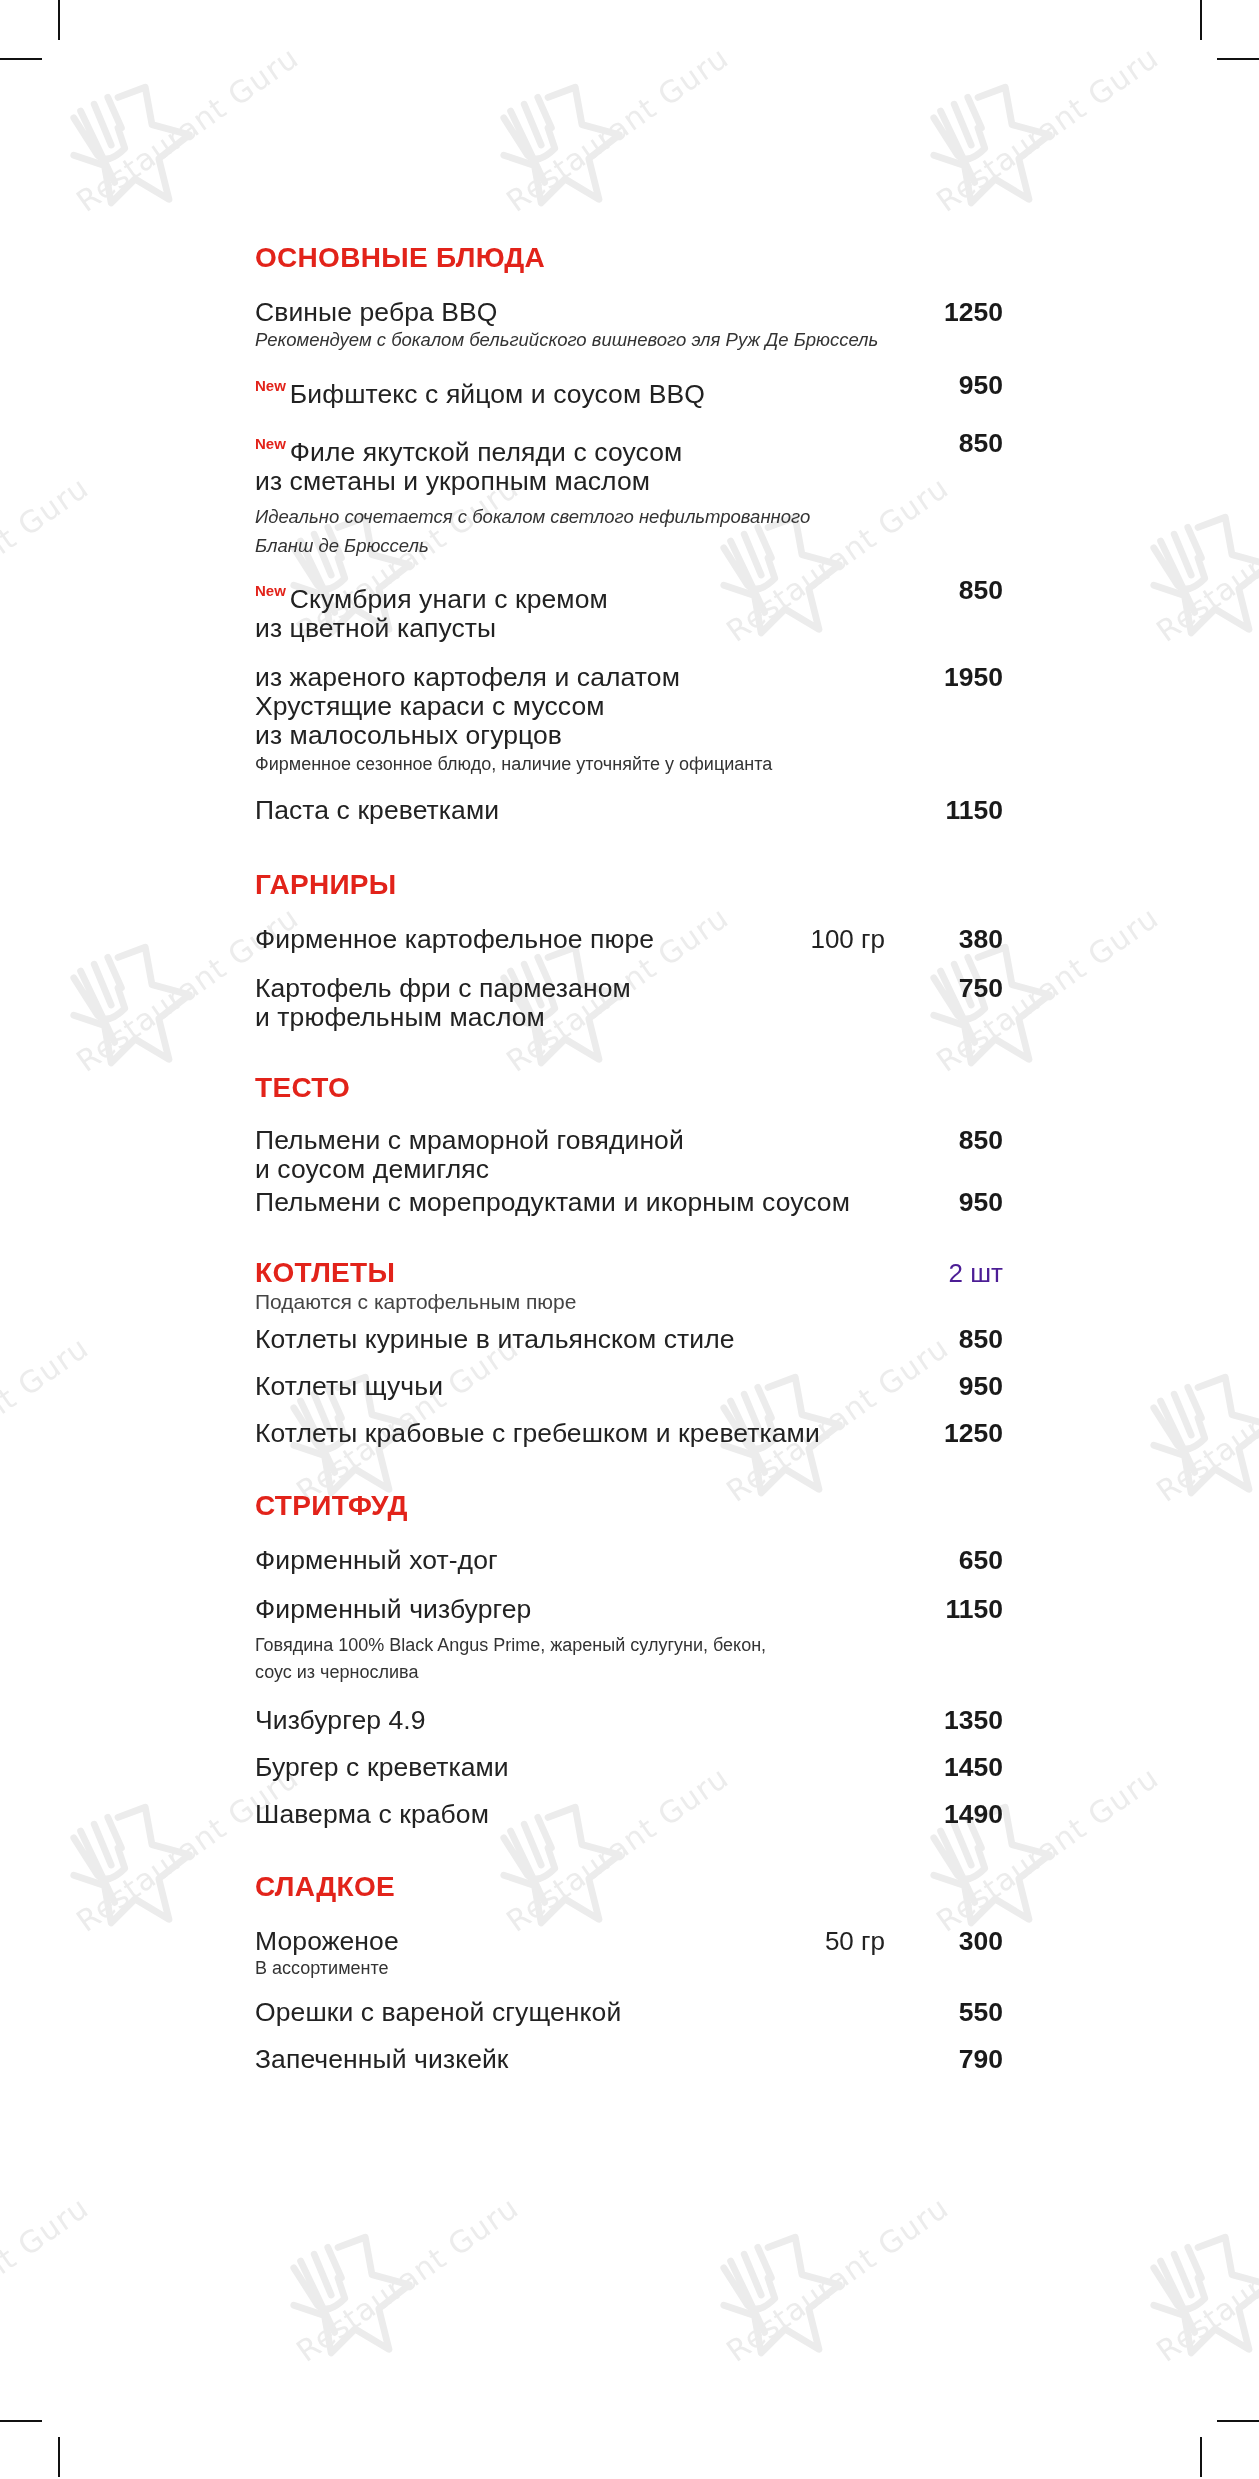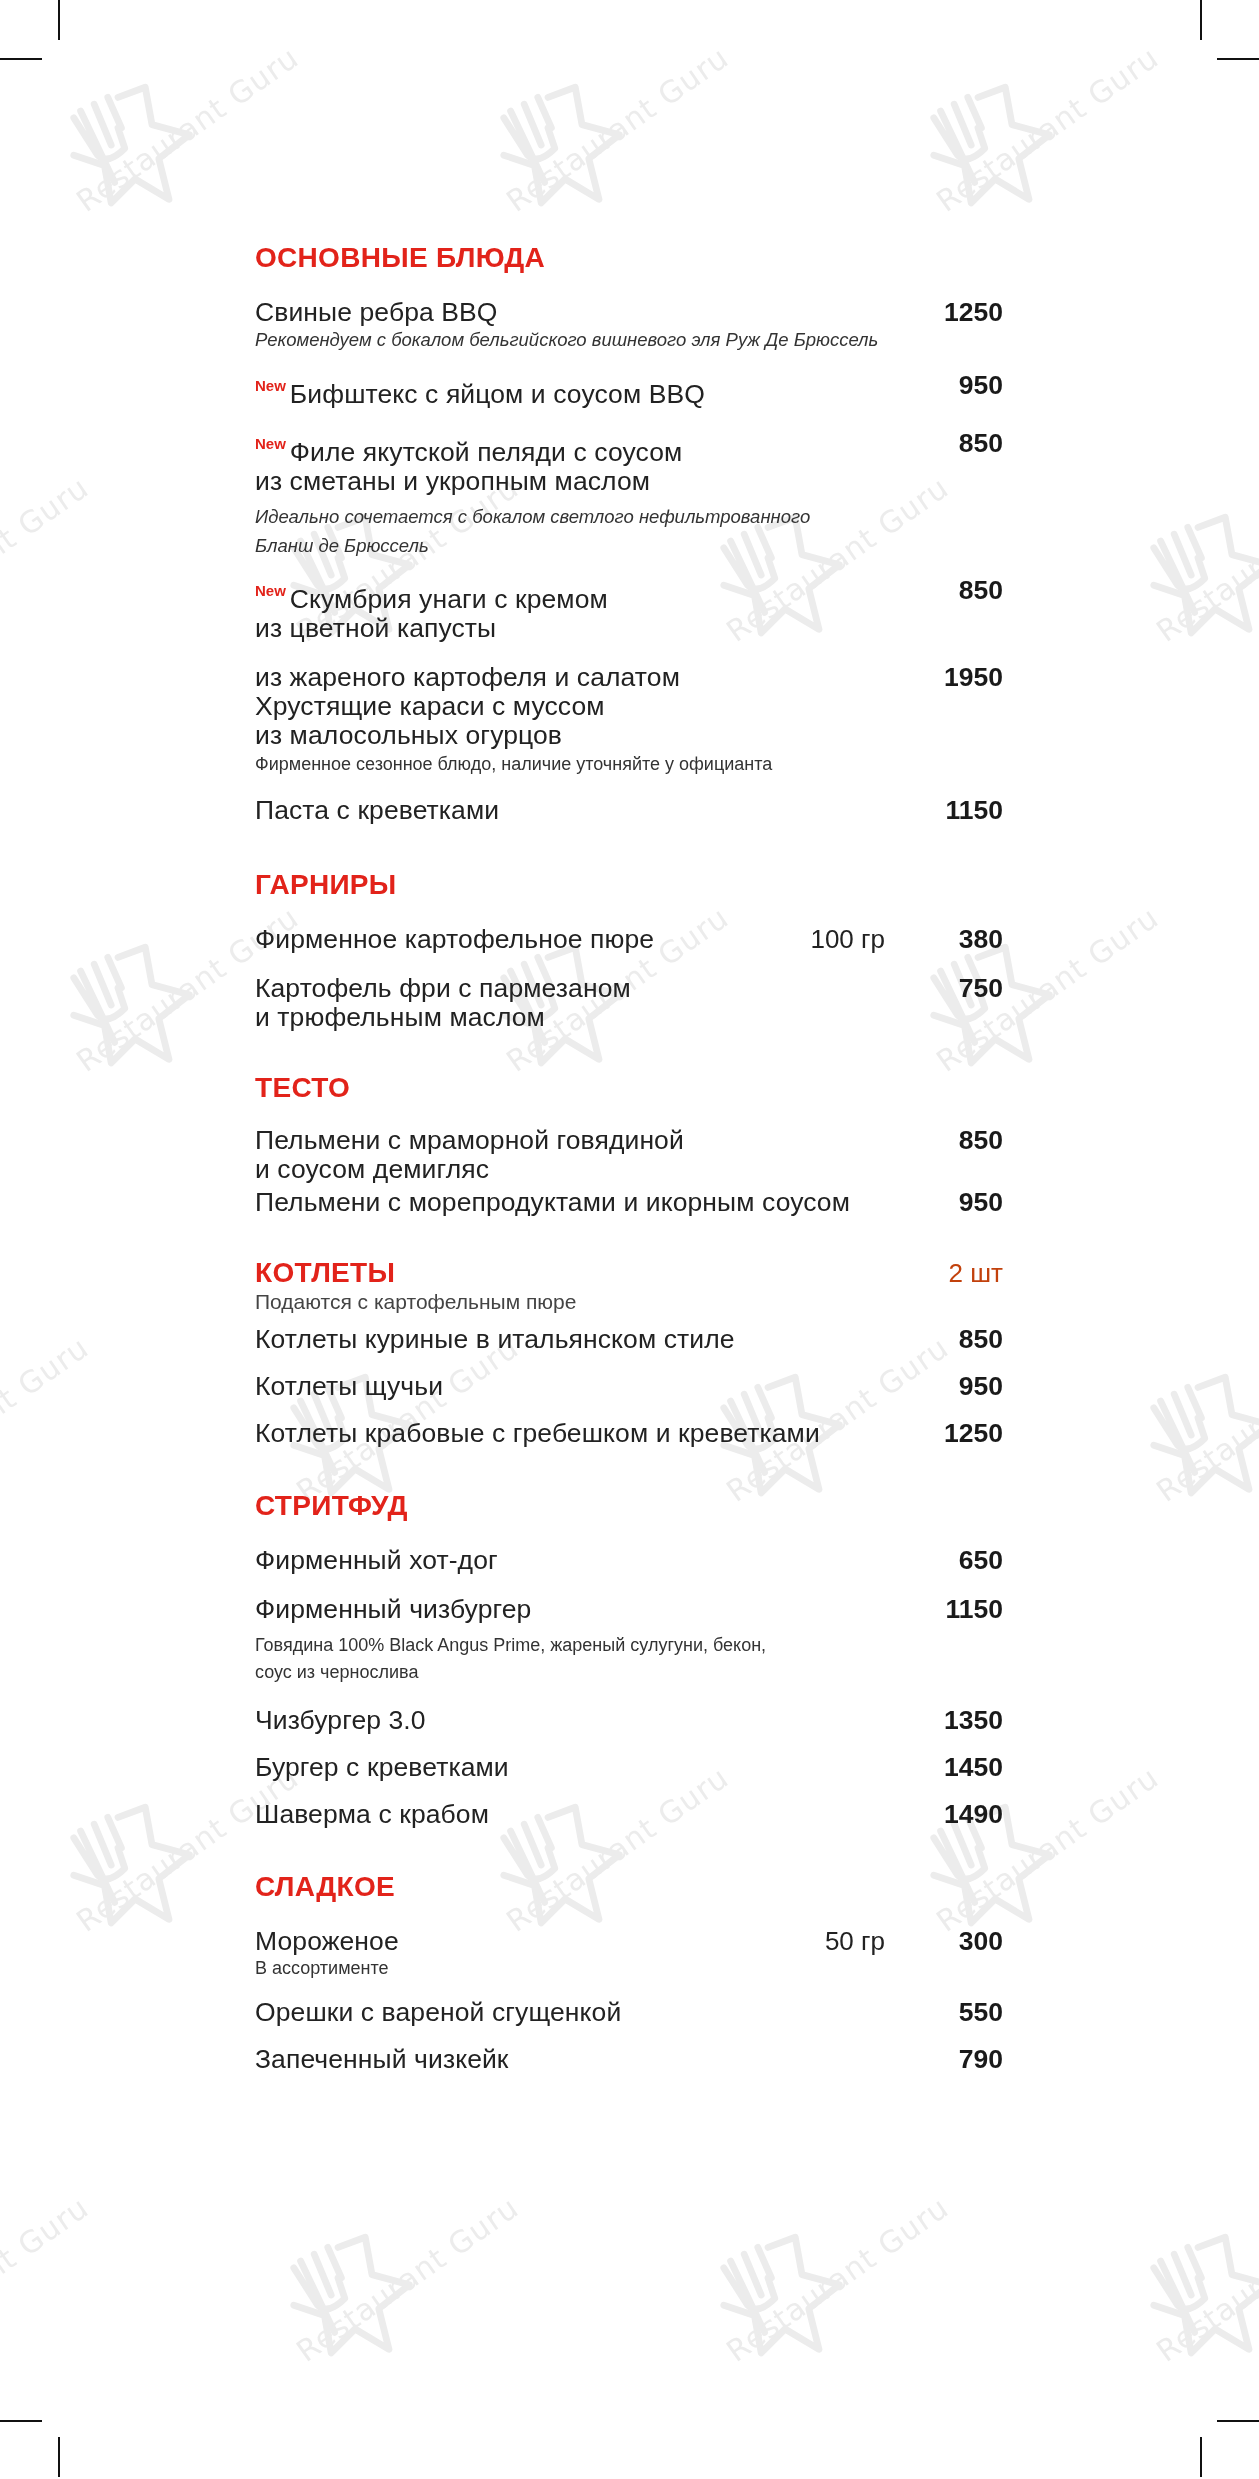--- a/index.html
+++ b/index.html
@@ -20,21 +20,21 @@
     letter-spacing: 1px;
   }
 
   .menu { position: absolute; left: 255px; top: 240px; width: 748px; }
 
   .section { position: relative; }
   .section-title {
     color: #e2231a; font-family: "Liberation Sans", sans-serif; font-weight: 700;
     font-size: 28px; line-height: 36px; letter-spacing: 0.3px;
   }
-  .section-note { position: absolute; right: 0; top: 0; font-size: 26px; line-height: 36px; font-weight: 300; color: #c2410c; }
+  .section-note { position: absolute; right: 0; top: 0; font-size: 26px; line-height: 36px; font-weight: 300; color: #4c1d95; }
   .section-sub { font-size: 21px; color: #444; line-height: 22px; margin-top: 0px; }
 
   .item { position: relative; display: flex; align-items: flex-start; }
   .item .name-wrap { flex: 1; }
   .item .name {
     font-size: 26.5px; line-height: 29px; color: #222; font-weight: 400; letter-spacing: 0.1px;
   }
   .item .new {
     color: #e2231a; font-weight: 700; font-size: 15px; vertical-align: 12px; margin-right: 4px;
     letter-spacing: 0;
@@ -346,21 +346,21 @@
       <div class="name-wrap">
         <div class="name">Фирменный чизбургер</div>
         <div class="desc small" style="margin-top:8px; line-height:27px;">Говядина 100% Black Angus Prime, жареный сулугуни, бекон,</div>
         <div class="desc small" style="line-height:27px;">соус из чернослива</div>
       </div>
       <div class="price">1150</div>
     </div>
 
     <div class="item" style="margin-top:20px;">
       <div class="name-wrap">
-        <div class="name">Чизбургер 3.0</div>
+        <div class="name">Чизбургер 4.9</div>
       </div>
       <div class="price">1350</div>
     </div>
 
     <div class="item" style="margin-top:18px;">
       <div class="name-wrap">
         <div class="name">Бургер с креветками</div>
       </div>
       <div class="price">1450</div>
     </div>

